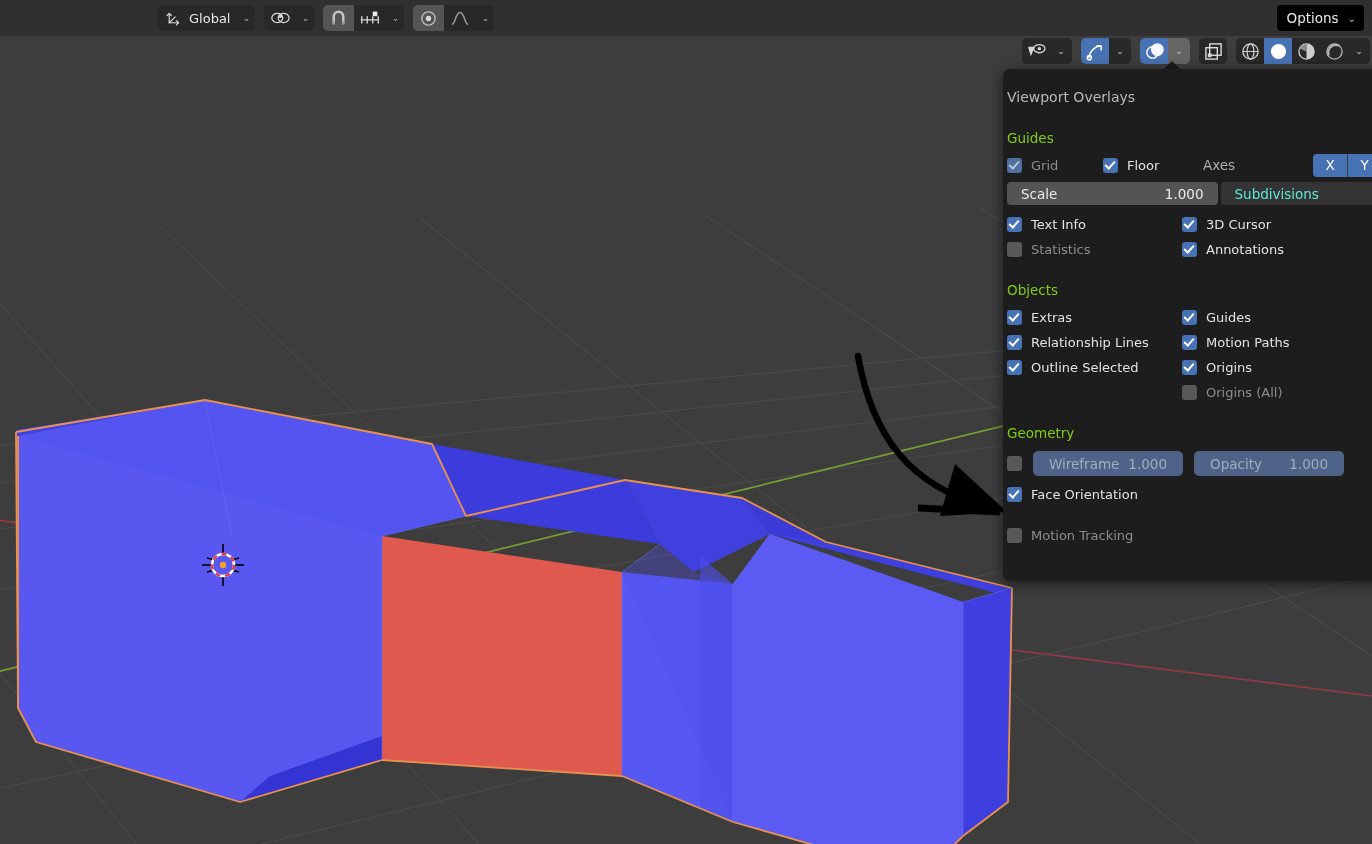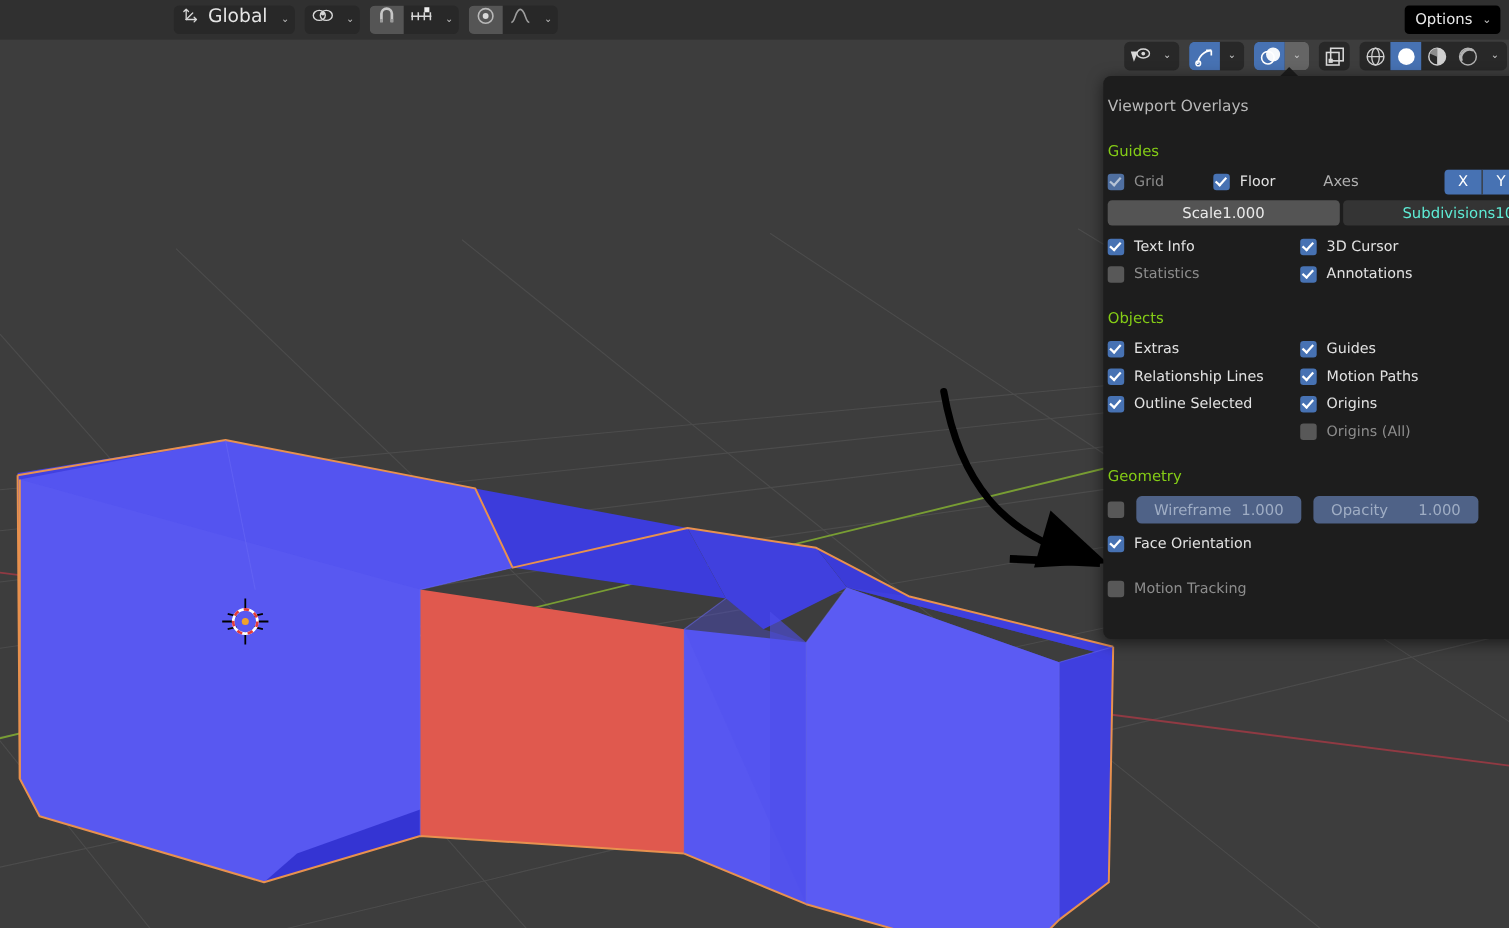--- a/index.html
+++ b/index.html
@@ -24,22 +24,22 @@
   
   #topbar {
     position: absolute; left: 0; top: 0; width: 1372px; height: 36px;
     background: #303030; display: flex; align-items: center;
   }
   .tb-group {
     display: flex; align-items: center; background: #282828;
     border-radius: 5px; height: 26px; margin-right: 9px; overflow: hidden;
   }
   .tb-btn {
-    display: flex; align-items: flex-start; height: 26px; padding: 0 7px;
-    color: #e5e5e5; font-size: 17px; white-space: nowrap;
+    display: flex; align-items: center; height: 26px; padding: 0 7px;
+    color: #e5e5e5; font-size: 13px; white-space: nowrap;
   }
   .tb-btn.on { background: #555555; }
   .tb-arrow { width: 18px; display: flex; align-items: center; justify-content: center; color: #bdbdbd; font-size: 9px; }
   #options-btn {
     position: absolute; right: 8px; top: 5px; height: 26px;
     display: flex; align-items: center; padding: 0 8px 0 10px;
     background: #000000; border-radius: 4px; color: #e8e8e8; font-size: 13.5px;
   }
 
   
@@ -91,21 +91,21 @@
   .axes-lbl { color: #b0b0b0; font-size: 13.5px; margin-left: 5px; }
   .axes-grp { position: absolute; right: 16px; display: flex; border-radius: 4px; overflow: hidden; height: 23px; }
   .ax { width: 34px; height: 23px; display: flex; align-items: center; justify-content: center; font-size: 13.5px; color: #fff; }
   .ax.on { background: #4772b3; }
   .ax.off { background: #656565; }
   .ax + .ax { border-left: 1px solid #3a3a3a; }
 
   .numrow { display: flex; margin-top: 9px; gap: 3px; }
   .numfield {
     flex: 1; height: 23px; border-radius: 4px; display: flex; align-items: center;
-    justify-content: center; padding: 0 14px; font-size: 13.5px;
+    justify-content: space-between; padding: 0 14px; font-size: 13.5px;
   }
   .numfield.active { background: #545454; color: #eaeaea; }
   .numfield.inactive { background: #343434; color: #5eead4; }
   .numfield .nm { }
   .numfield .vl { }
 
   .georow { display: flex; align-items: center; margin-top: 10px; gap: 11px; }
   .slider {
     height: 25px; border-radius: 5px; background: #4f6287; color: #9fadc4;
     display: flex; align-items: center; justify-content: space-between;

